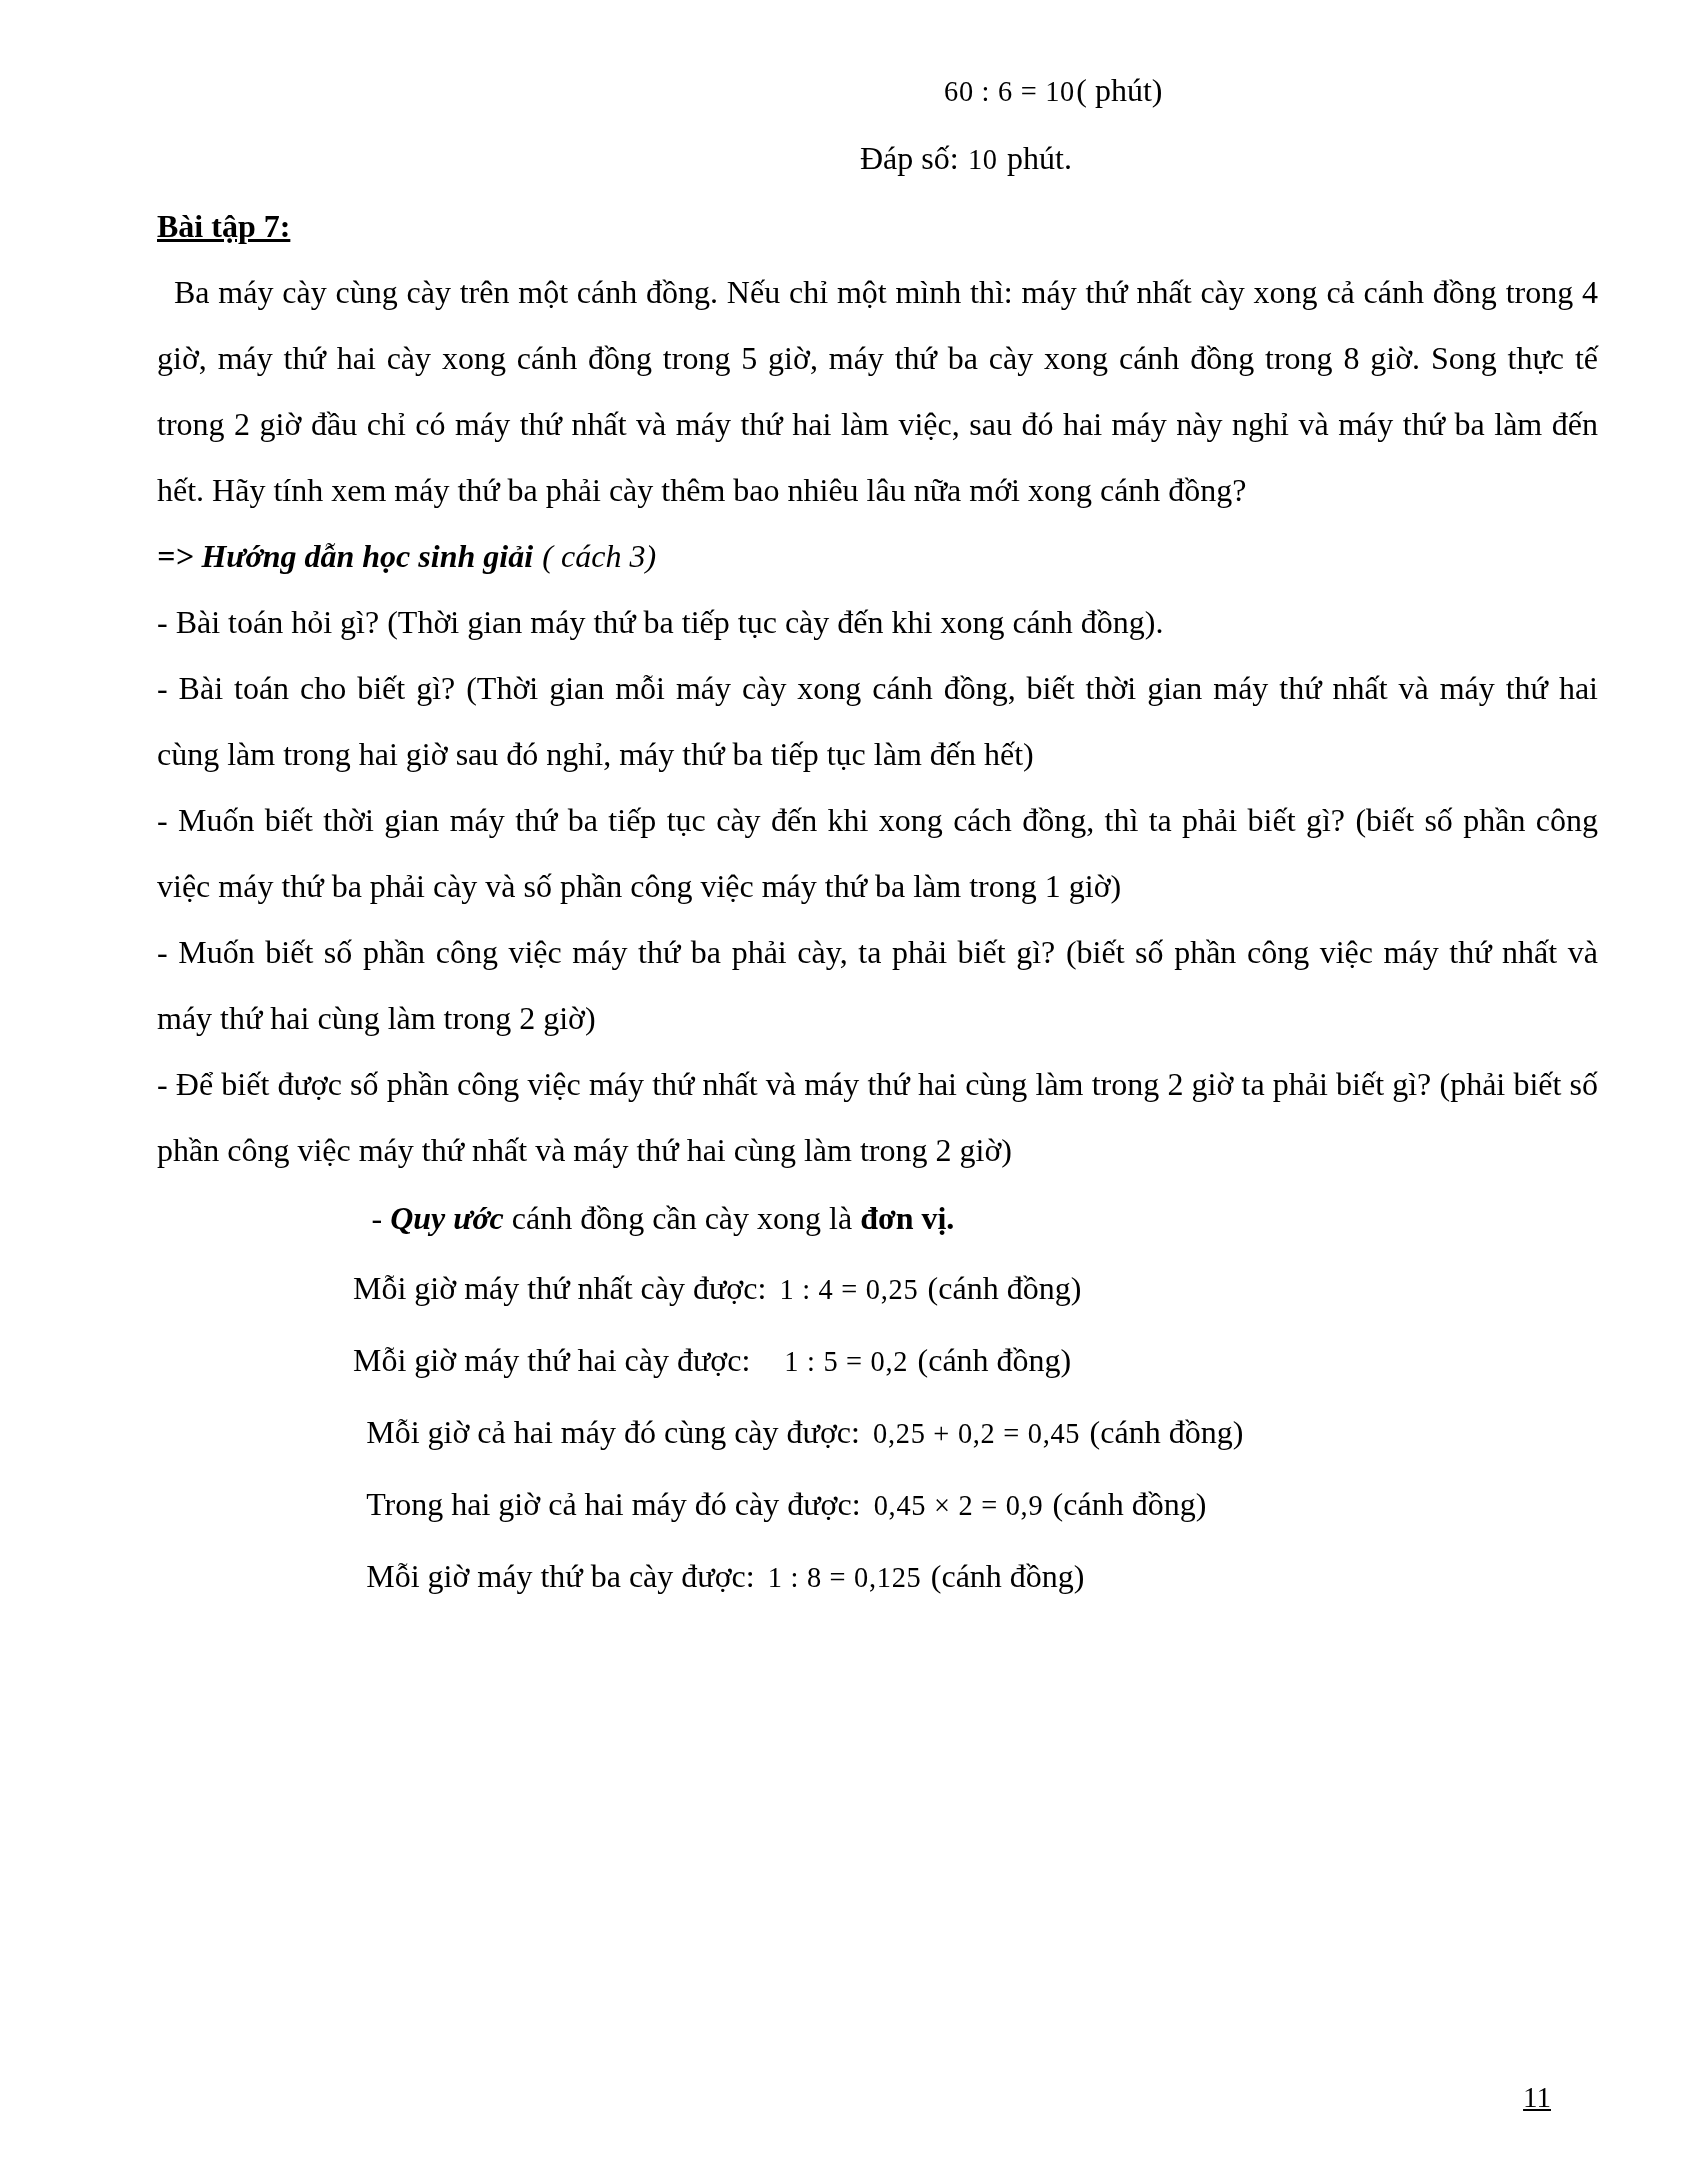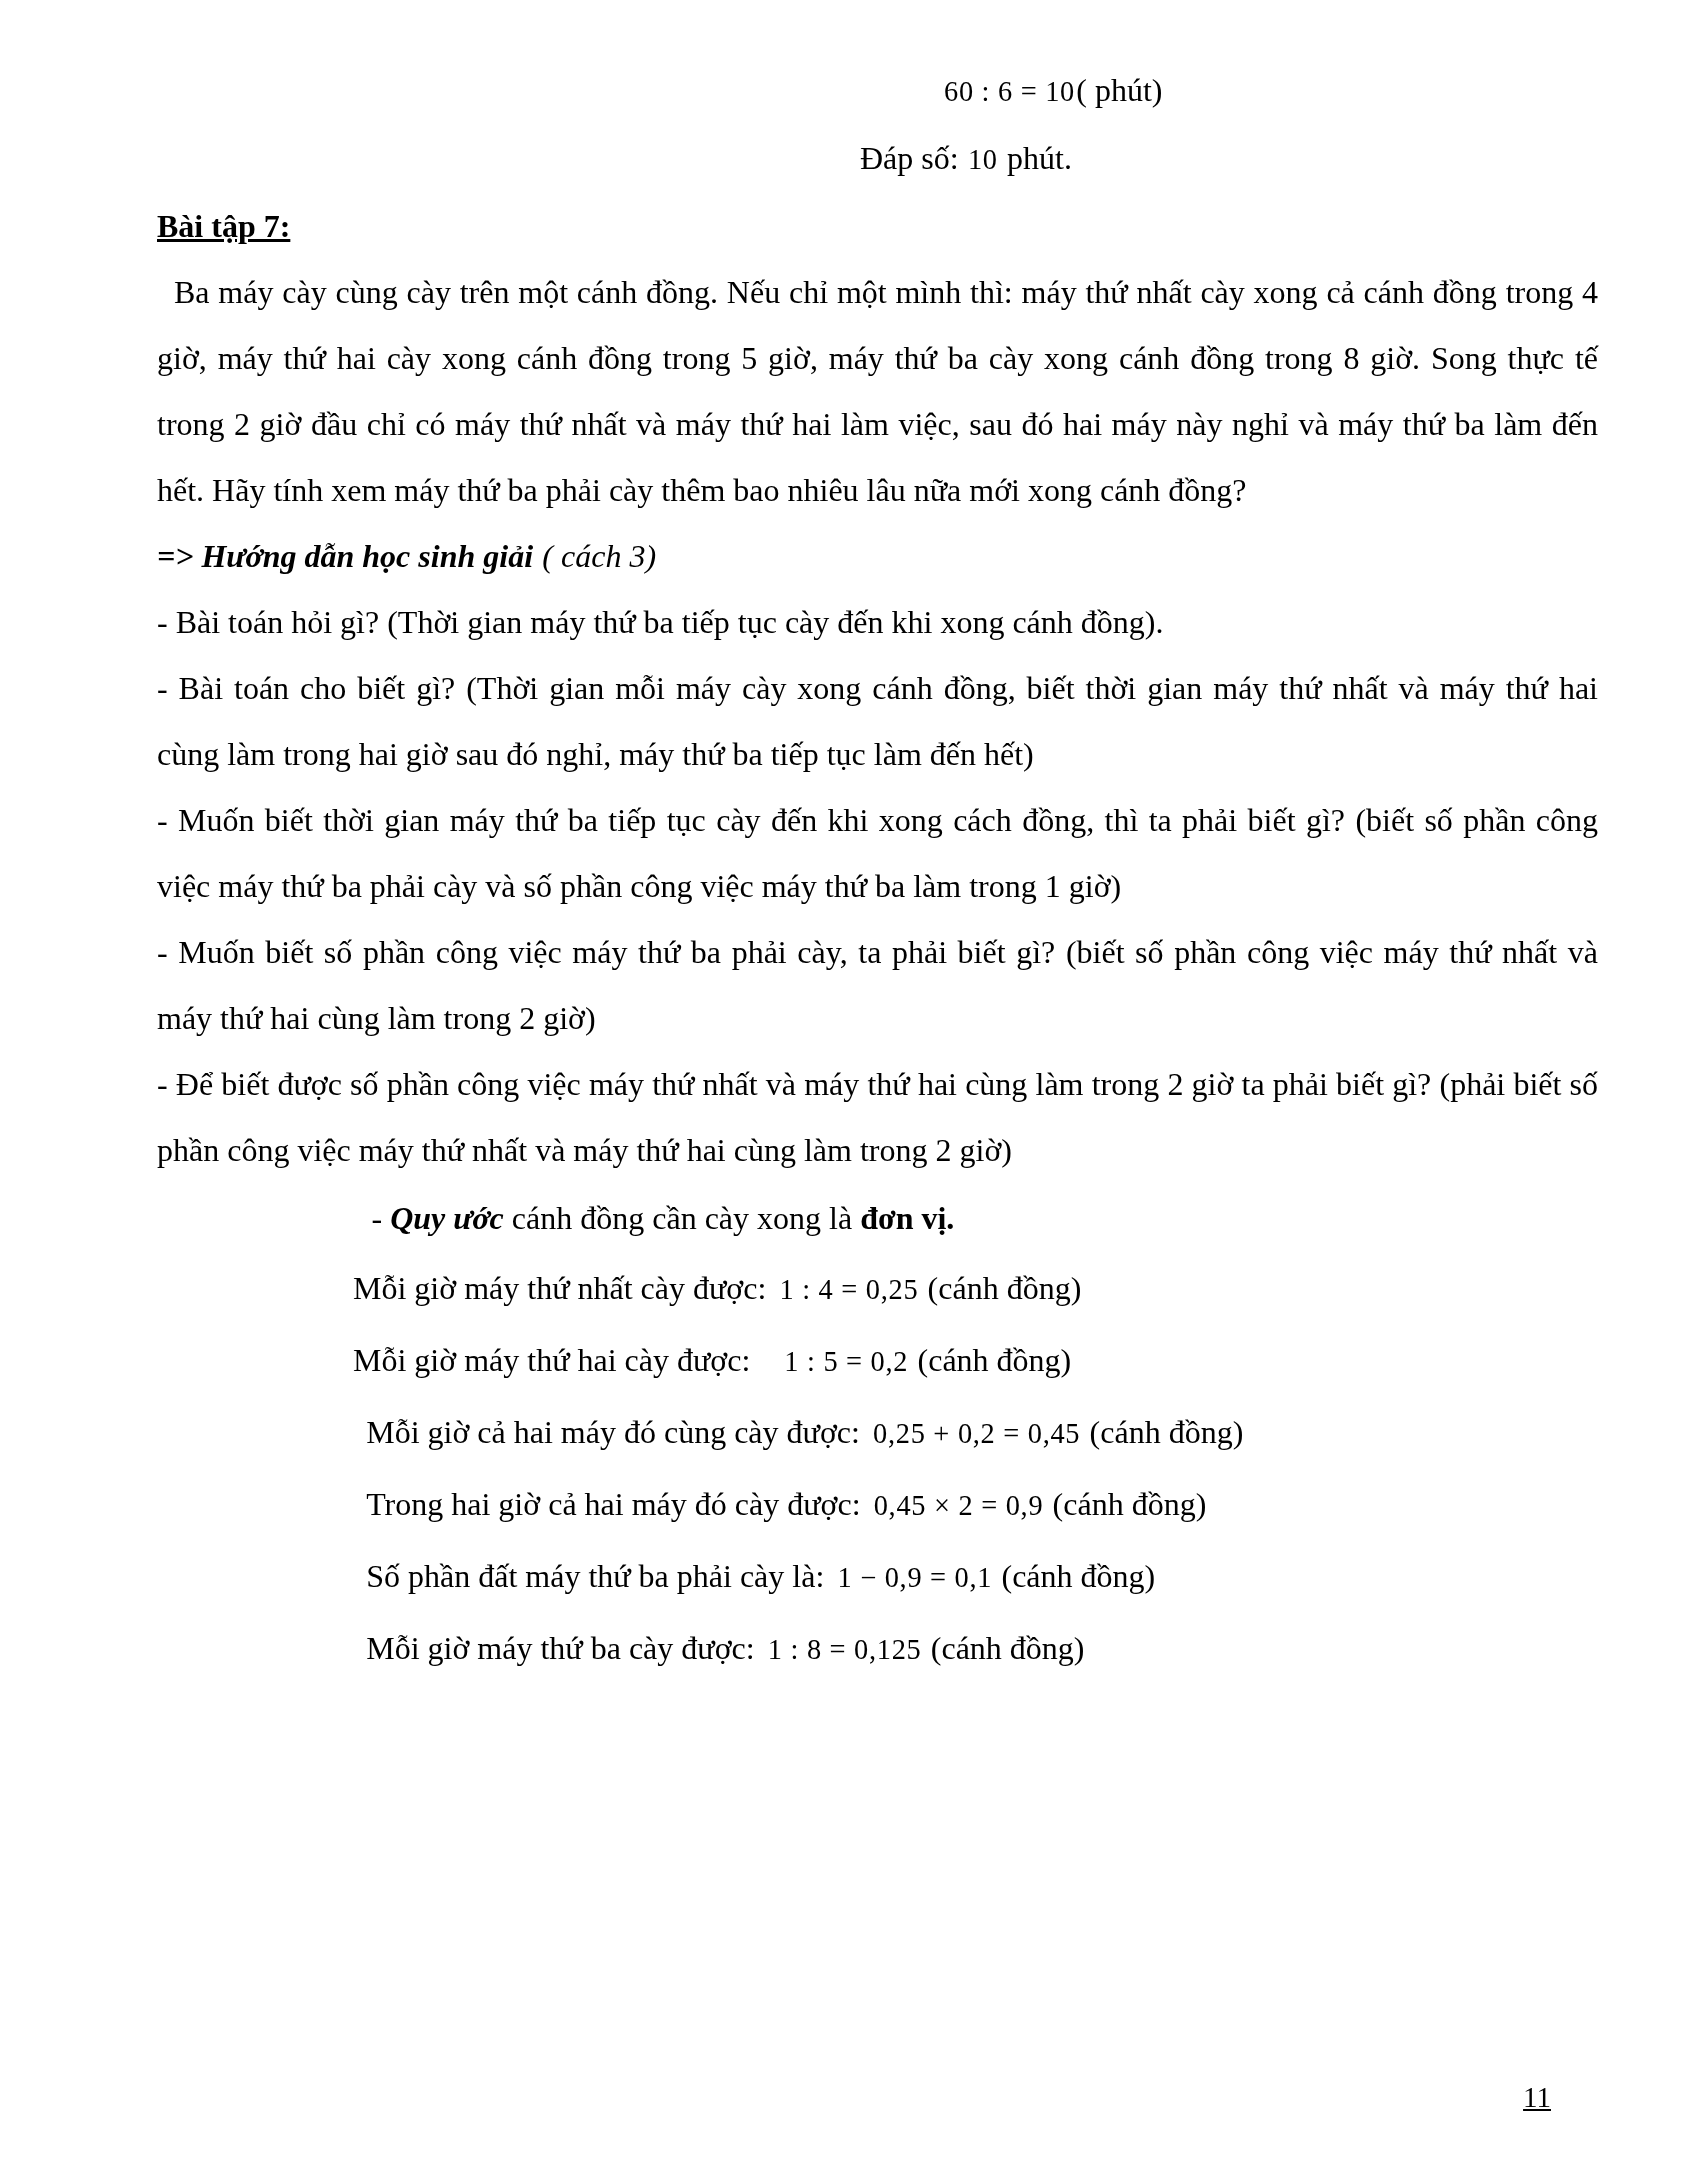--- a/index.html
+++ b/index.html
@@ -110,23 +110,20 @@
     </div>
 
     <div class="step shifted">
       <span>Mỗi giờ cả hai máy đó cùng cày được:</span><span class="formula">0,25 + 0,2 = 0,45</span><span>(cánh đồng)</span>
     </div>
 
     <div class="step shifted">
       <span>Trong hai giờ cả hai máy đó cày được:</span><span class="formula">0,45 × 2 = 0,9</span><span>(cánh đồng)</span>
     </div>
 
-    <div class="step shifted">
-      <span>Số phần đất  máy thứ ba phải cày là:</span><span class="formula">1 − 0,9 = 0,1</span><span>(cánh đồng)</span>
-    </div>
 
     <div class="step shifted">
       <span>Mỗi giờ máy thứ ba cày được:</span><span class="formula">1 : 8 = 0,125</span><span>(cánh đồng)</span>
     </div>
 
   </div>
 
   <div class="page-number">11</div>
 
 </div>

